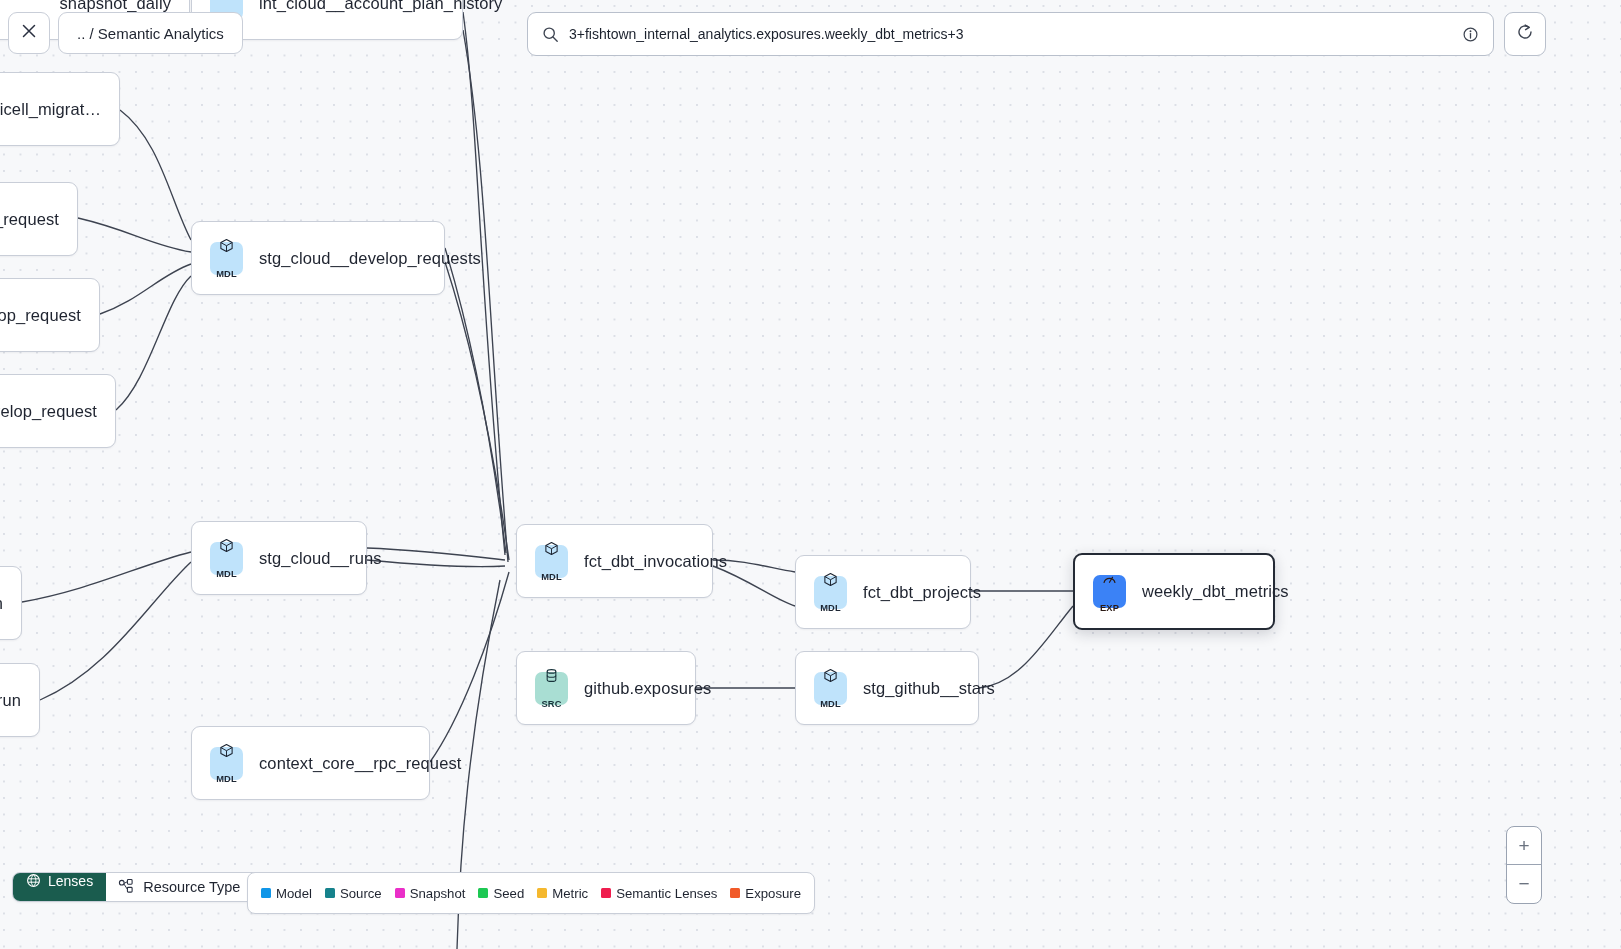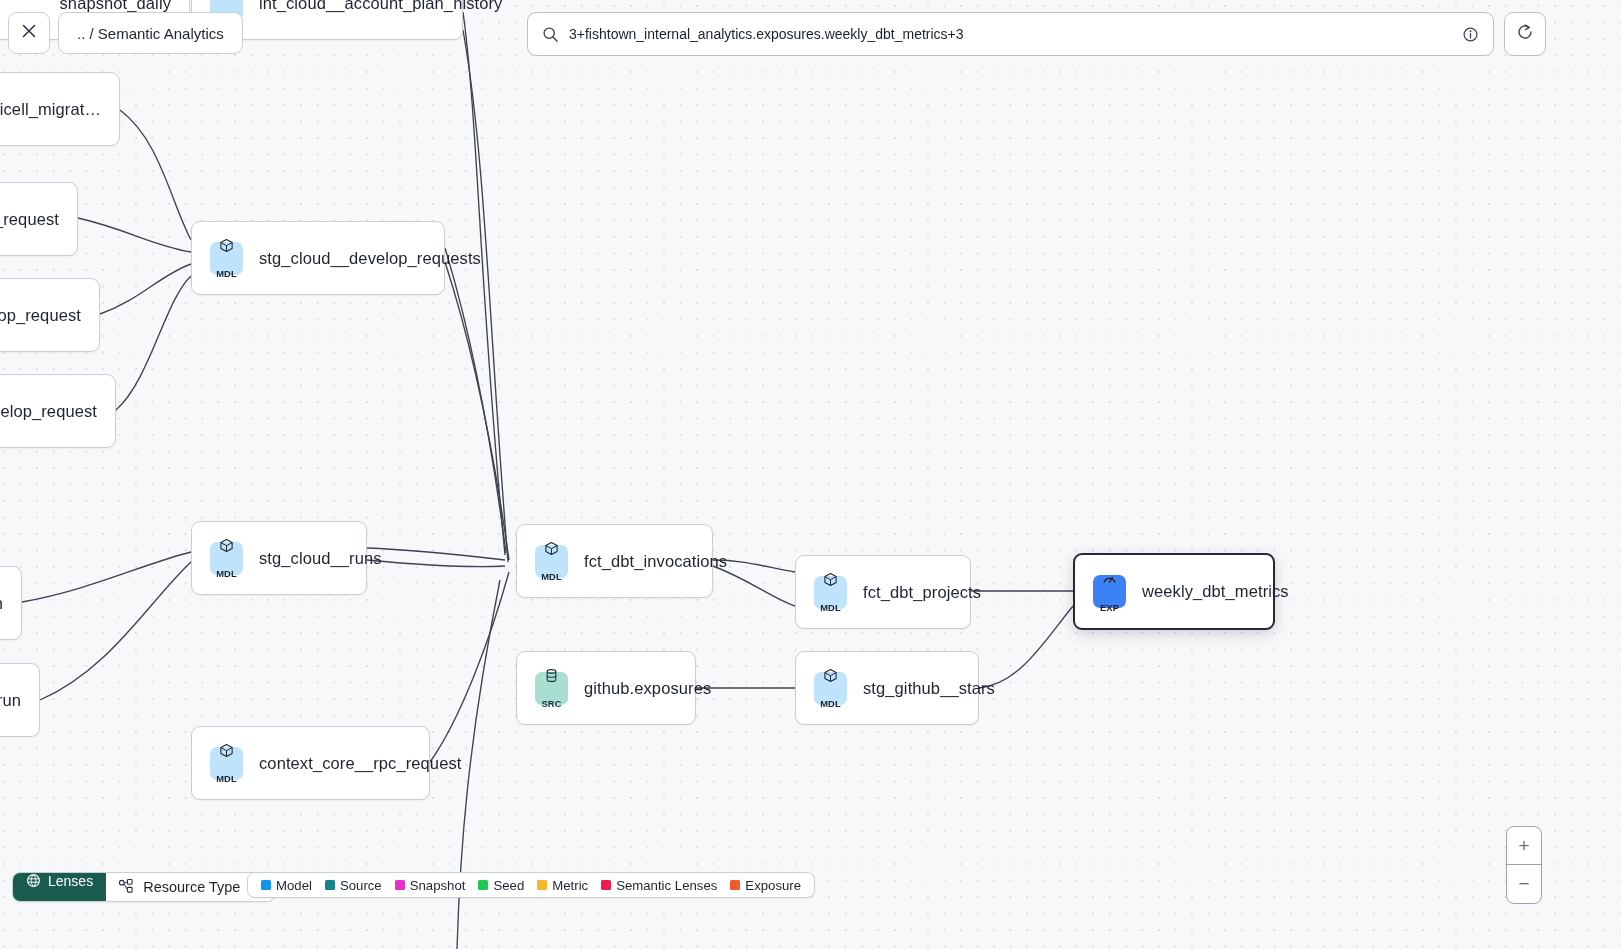--- a/index.html
+++ b/index.html
@@ -122,21 +122,21 @@
     padding: 0 13px;
     font-size: 14px; cursor: pointer;
   }
   .restype-btn {
     display: flex; align-items: center; gap: 9px;
     padding: 0 12px 0 12px;
     font-size: 14.5px; color: #1f2430; cursor: pointer;
   }
   .legend {
     position: absolute; left: 247px; top: 872px;
-    height: 26px;
+    height: 42px;
     background: #fff; border: 1.2px solid #c9ced8; border-radius: 8px;
     display: flex; align-items: center; gap: 13px;
     padding: 0 13px;
     z-index: 20;
     box-shadow: 0 1px 2px rgba(22,28,45,.05);
   }
   .legend-item { display: flex; align-items: center; gap: 5px; font-size: 13.2px; color: #1f2430; white-space: nowrap; }
   .legend-sw { width: 10px; height: 10px; border-radius: 1.5px; flex: 0 0 auto; }
 
   .zoom-ctl {

